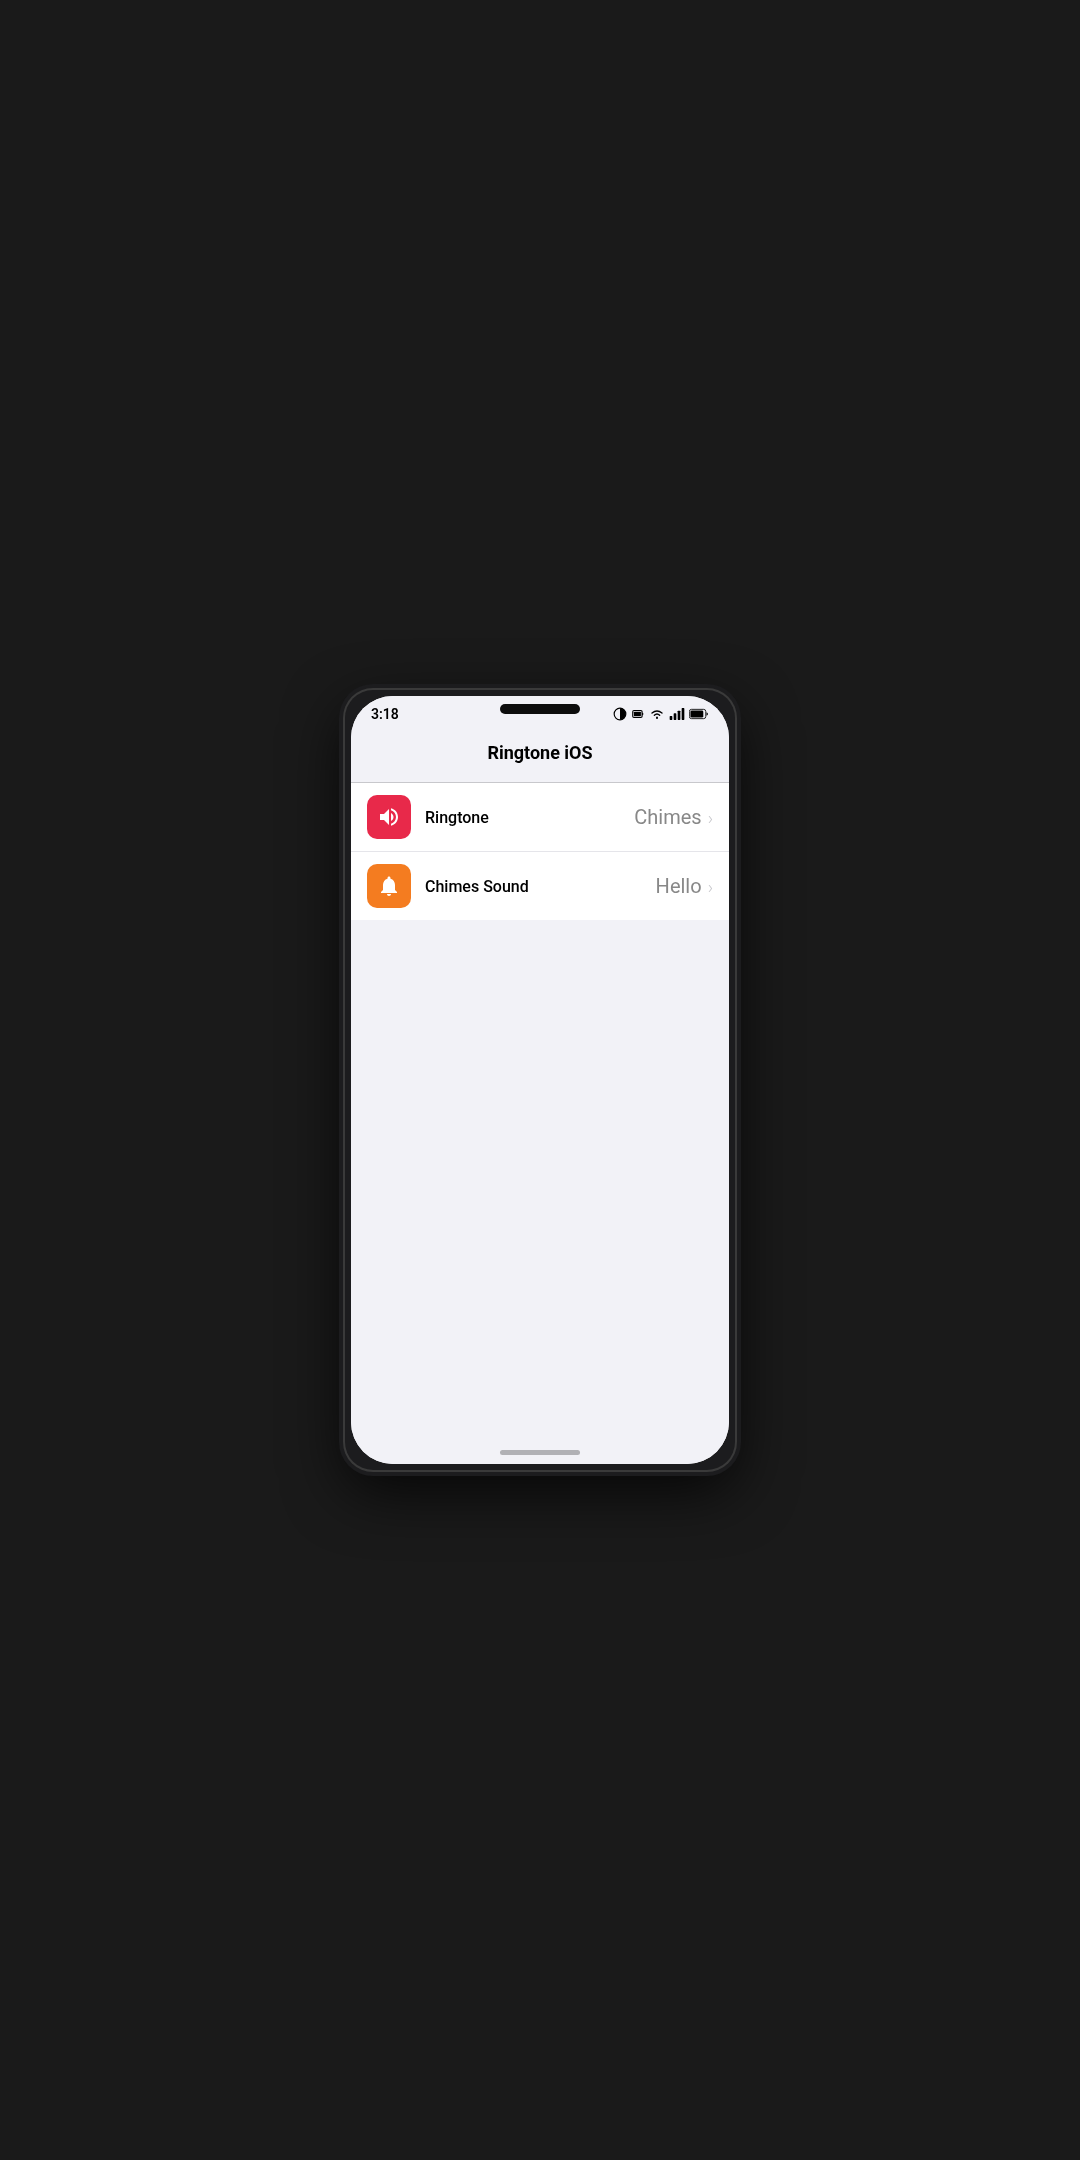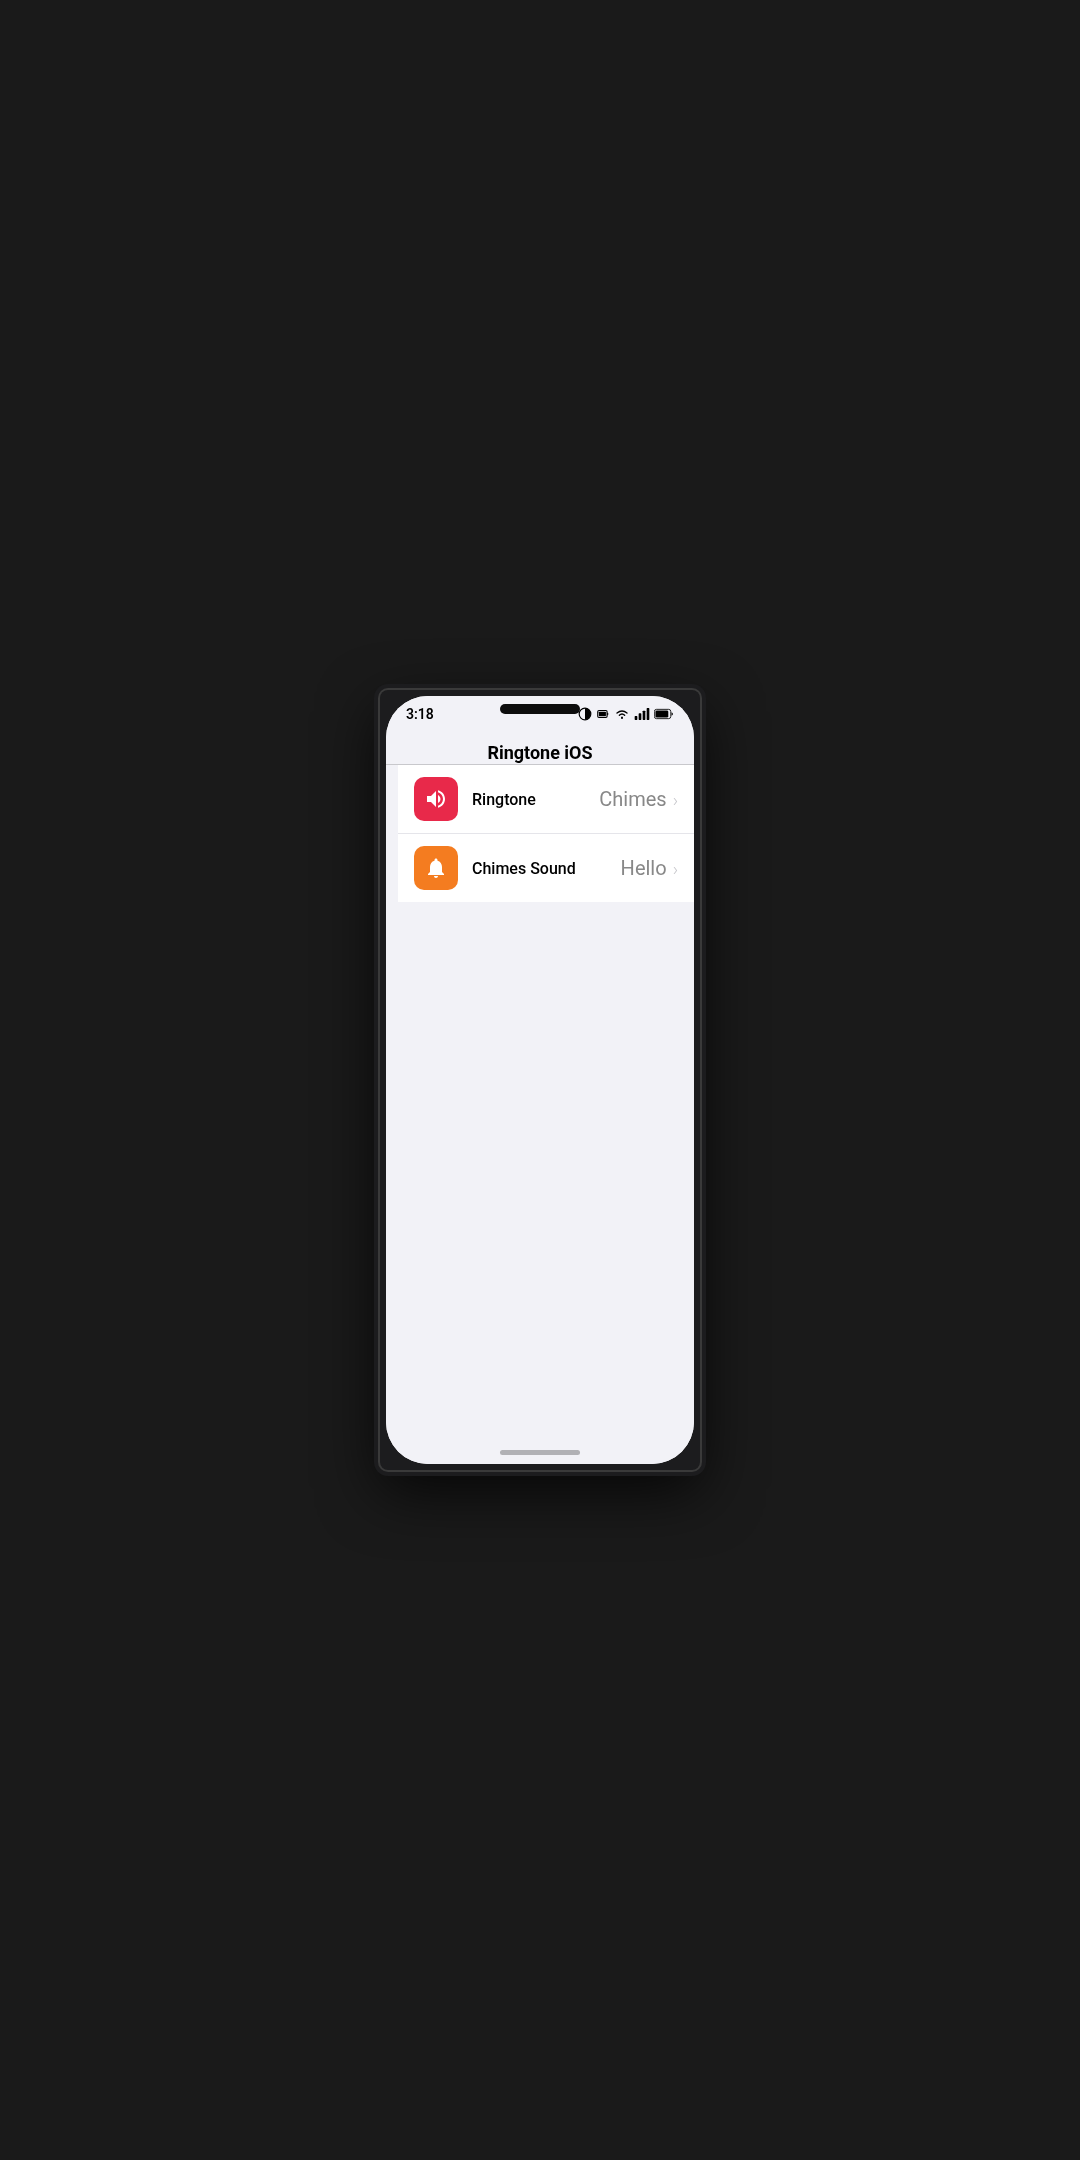--- a/index.html
+++ b/index.html
@@ -7,24 +7,24 @@
     body {
       background: #1a1a1a;
       display: flex;
       justify-content: center;
       align-items: center;
       min-height: 100vh;
       font-family: 'Roboto', Arial, sans-serif;
     }
 
     .phone-frame {
-      width: 320px;
+      width: 390px;
       height: 780px;
       background: #1c1c1e;
-      border-radius: 8px;
+      border-radius: 28px;
       position: relative;
       box-shadow:
         0 0 0 2px #3a3a3a,
         0 0 0 6px #1c1c1e,
         0 20px 60px rgba(0,0,0,0.8);
       overflow: hidden;
       display: flex;
       flex-direction: column;
     }
 
@@ -87,21 +87,21 @@
       height: 10px;
       background: #0d0d0d;
       border-radius: 5px;
       z-index: 10;
     }
 
     
     .title-bar {
       background: #f2f2f7;
       text-align: center;
-      padding: 14px 16px 1px;
+      padding: 14px 16px 19px;
       border-bottom: 1px solid #c8c8cc;
       flex-shrink: 0;
     }
 
     .title-text {
       font-size: 18px;
       font-weight: 700;
       color: #000;
     }
 
@@ -116,21 +116,20 @@
     .description-text {
       font-size: 13px;
       color: #555;
       line-height: 1.5;
     }
 
     
     .list-section {
       background: #fff;
       flex-shrink: 0;
-      margin-left: 12px;
     }
 
     .list-item {
       display: flex;
       align-items: center;
       padding: 12px 16px;
       border-bottom: 1px solid #e5e5ea;
       cursor: pointer;
       background: #fff;
     }

